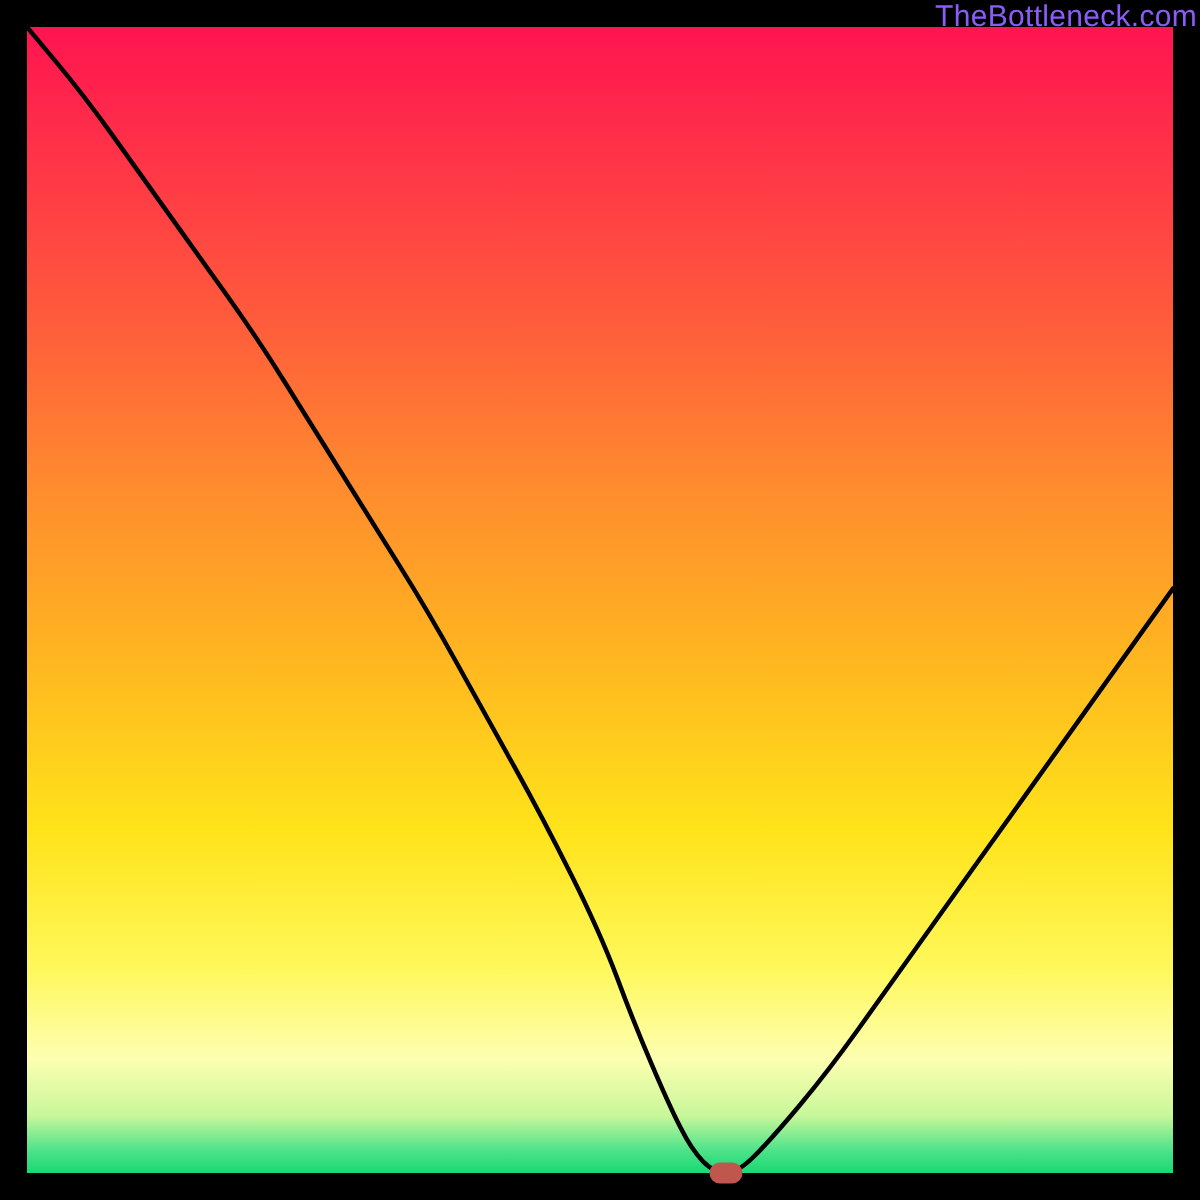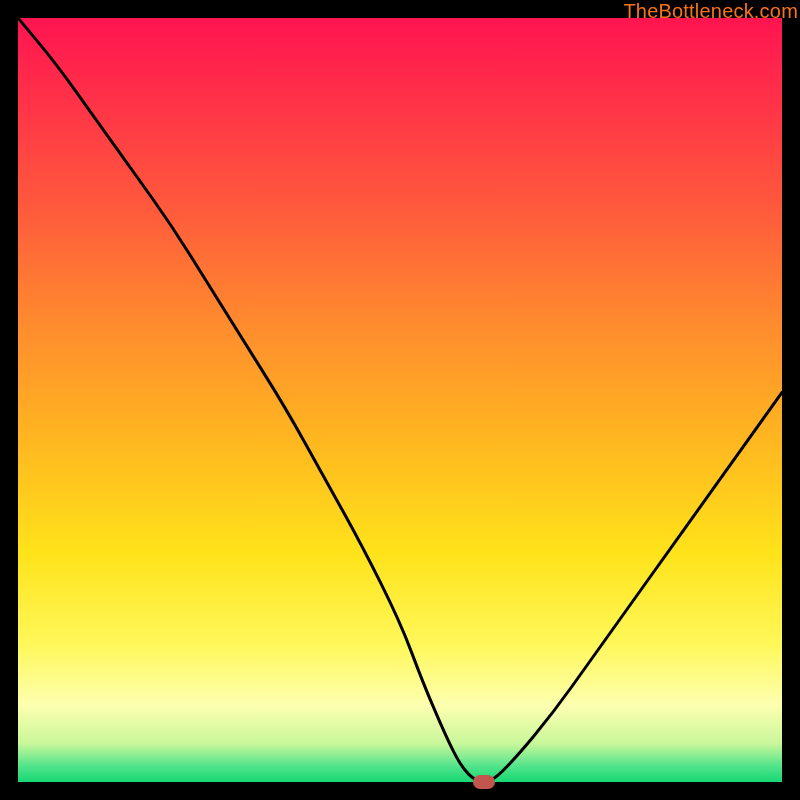--- a/index.html
+++ b/index.html
@@ -60,21 +60,21 @@
     width: 22px;
     height: 14px;
     border-radius: 7px;
     background: #c0564e;
     transform: translate(-50%, -50%);
   }
   .watermark {
     position: absolute;
     top: 0px;
     right: 2px;
-    color: #f97316;
+    color: #8b5cf6;
     font-size: 20px;
     font-weight: 500;
     letter-spacing: 0.2px;
     user-select: none;
   }
 </style>
 </head>
 <body>
 
 <div class="watermark">TheBottleneck.com</div>

